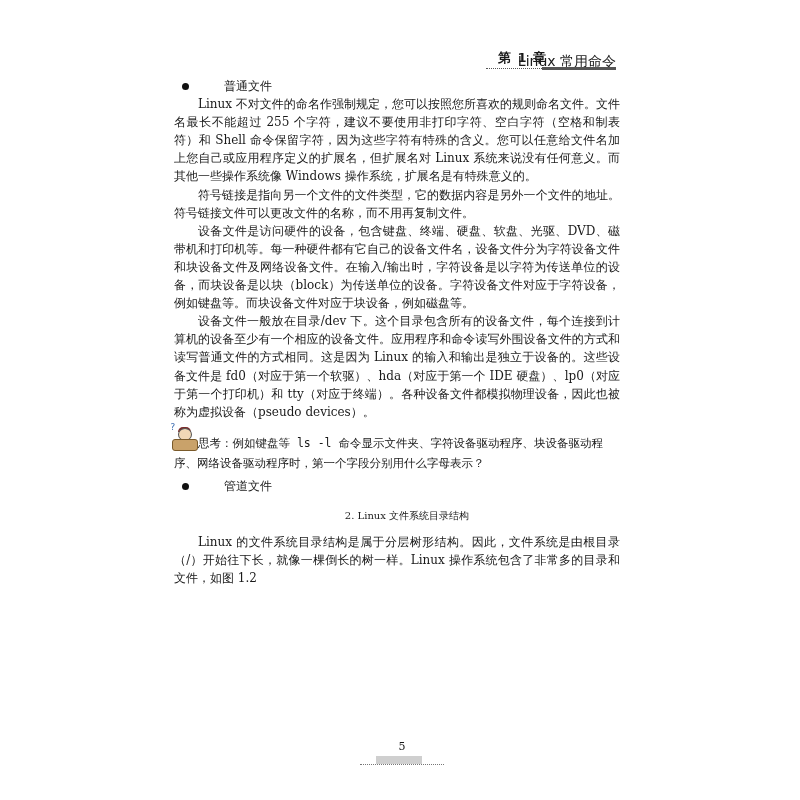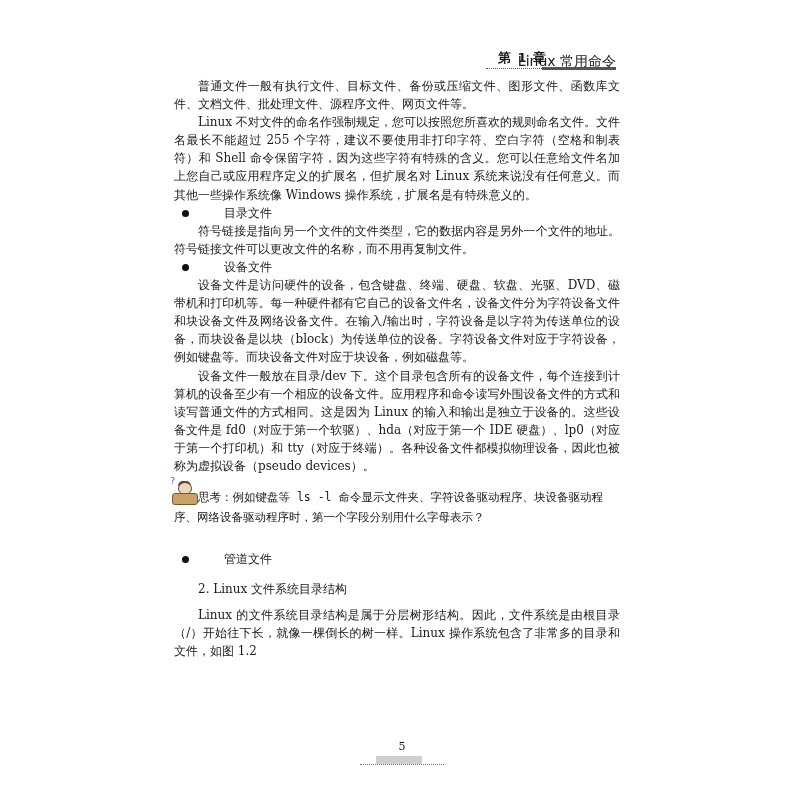--- a/index.html
+++ b/index.html
@@ -17,55 +17,53 @@
   .bullet { margin:0; padding-left:30px; position:relative; }
   .bullet .dot { position:absolute; left:8px; top:6px; width:7px; height:7px; border-radius:50%; background:#111; }
   .bullet .lbl { padding-left:20px; }
   .think { position:relative; margin-top:4px; padding-left:0; font-family:"DejaVu Sans Mono","Liberation Mono",monospace;
            font-size:11.5px; line-height:20px; }
   .think-icon { display:inline-block; width:28px; height:26px; vertical-align:-4px; position:relative; margin-left:-4px; }
   .think-icon .desk { position:absolute; left:2px; top:14px; width:24px; height:10px; background:#c9a26a; border-radius:3px; border:1px solid #7a5a2a; }
   .think-icon .head { position:absolute; left:8px; top:3px; width:12px; height:11px; border-radius:50%; background:#f1d7b5; border:1px solid #555; }
   .think-icon .hair { position:absolute; left:8px; top:2px; width:13px; height:5px; background:#7a2b2b; border-radius:6px 6px 0 0; }
   .think-icon .q { position:absolute; left:0; top:-8px; font-size:9px; color:#3b6bb0; }
-  .subhead { margin:12px 0 8px 0; text-indent:2em; font-size:12px; }
+  .subhead { margin:12px 0 8px 0; text-indent:2em; font-size:10px;text-align:center; }
   .footer { position:absolute; top:740px; left:360px; width:84px; text-align:center; }
   .pageno { font-size:11px; }
   .ft-bar { position:absolute; left:16px; top:16px; width:46px; height:8px; background:#cfcfcf; }
   .ft-dots { position:absolute; left:0; top:24px; width:84px; border-top:1px dotted #777; }
 </style>
 </head>
 <body>
 
 <div class="header">
   <span class="chapter">第 1 章</span>
   <span class="section">Linux 常用命令</span>
   <div class="hdr-dots"></div>
   <div class="hdr-bar"></div>
 </div>
 
 <div class="content">
-  <p class="p">普通文件一般有执行文件、目标文件、备份或压缩文件、图形文件、函数库文件、文档文件、批处理文件、源程序文件、网页文件等。</p>
+  <p class="bullet"><span class="dot"></span><span class="lbl">普通文件</span></p>
   <p class="p">Linux 不对文件的命名作强制规定，您可以按照您所喜欢的规则命名文件。文件名最长不能超过 255 个字符，建议不要使用非打印字符、空白字符（空格和制表符）和 Shell 命令保留字符，因为这些字符有特殊的含义。您可以任意给文件名加上您自己或应用程序定义的扩展名，但扩展名对 Linux 系统来说没有任何意义。而其他一些操作系统像 Windows 操作系统，扩展名是有特殊意义的。</p>
 
-  <p class="bullet"><span class="dot"></span><span class="lbl">目录文件</span></p>
 
   <p class="p">符号链接是指向另一个文件的文件类型，它的数据内容是另外一个文件的地址。符号链接文件可以更改文件的名称，而不用再复制文件。</p>
 
-  <p class="bullet"><span class="dot"></span><span class="lbl">设备文件</span></p>
   <p class="p">设备文件是访问硬件的设备，包含键盘、终端、硬盘、软盘、光驱、DVD、磁带机和打印机等。每一种硬件都有它自己的设备文件名，设备文件分为字符设备文件和块设备文件及网络设备文件。在输入/输出时，字符设备是以字符为传送单位的设备，而块设备是以块（block）为传送单位的设备。字符设备文件对应于字符设备，例如键盘等。而块设备文件对应于块设备，例如磁盘等。</p>
   <p class="p">设备文件一般放在目录/dev 下。这个目录包含所有的设备文件，每个连接到计算机的设备至少有一个相应的设备文件。应用程序和命令读写外围设备文件的方式和读写普通文件的方式相同。这是因为 Linux 的输入和输出是独立于设备的。这些设备文件是 fd0（对应于第一个软驱）、hda（对应于第一个 IDE 硬盘）、lp0（对应于第一个打印机）和 tty（对应于终端）。各种设备文件都模拟物理设备，因此也被称为虚拟设备（pseudo devices）。</p>
 
   <div class="think">
     <span class="think-icon">
       <span class="q">?</span><span class="hair"></span><span class="head"></span><span class="desk"></span>
     </span><span>思考：例如键盘等 ls  -l 命令显示文件夹、字符设备驱动程序、块设备驱动程序、网络设备驱动程序时，第一个字段分别用什么字母表示？</span>
   </div>
 
-  <p class="bullet" style="margin-top:23px"><span class="dot"></span><span class="lbl">管道文件</span></p>
+  <p class="bullet" style="margin-top:4px"><span class="dot"></span><span class="lbl">管道文件</span></p>
 
   <p class="subhead">2. Linux 文件系统目录结构</p>
   <p class="p">Linux 的文件系统目录结构是属于分层树形结构。因此，文件系统是由根目录（/）开始往下长，就像一棵倒长的树一样。Linux 操作系统包含了非常多的目录和文件，如图 1.2</p>
 </div>
 
 <div class="footer">
   <div class="pageno">5</div>
   <div class="ft-bar"></div>
   <div class="ft-dots"></div>
 </div>

